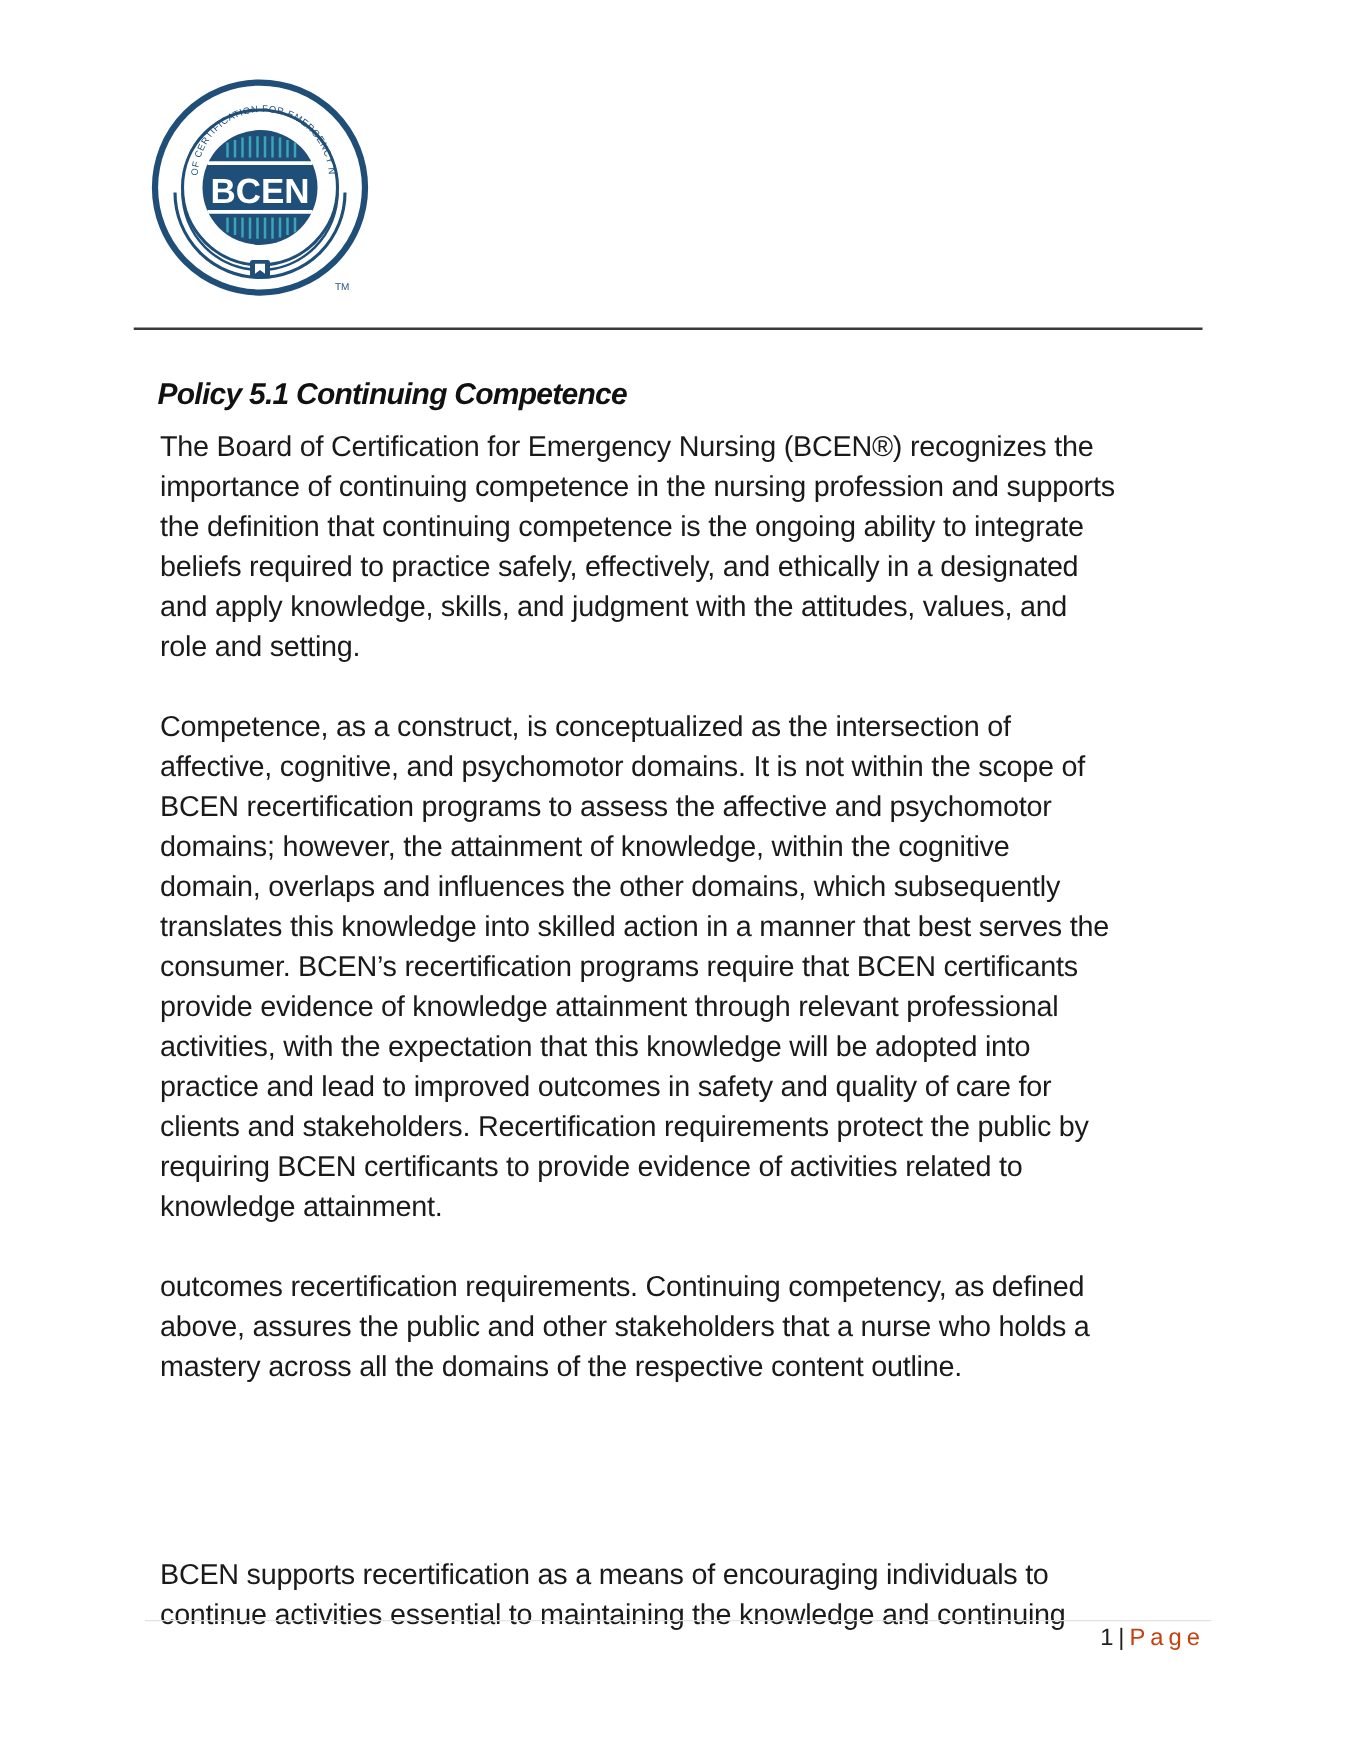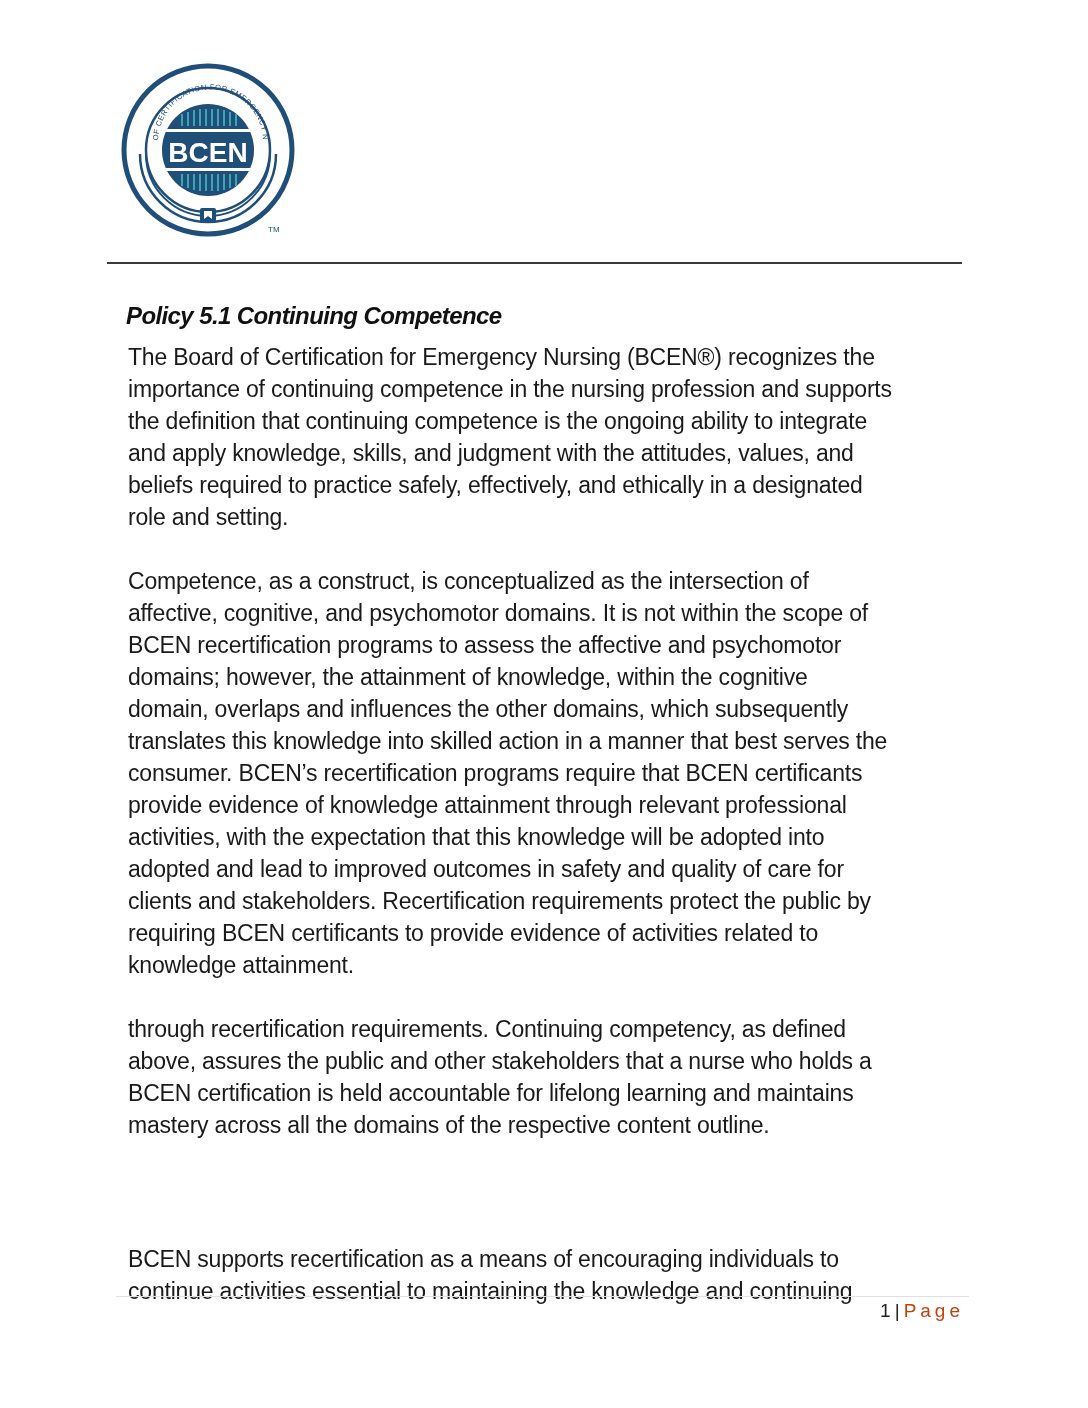--- a/index.html
+++ b/index.html
@@ -65,45 +65,44 @@
 </svg>
 
 <div class="rule"></div>
 
 <h1 class="title">Policy 5.1 Continuing Competence</h1>
 
 <p class="para" style="top:341px">
   <span class="line">The Board of Certification for Emergency Nursing (BCEN®) recognizes the</span>
   <span class="line">importance of continuing competence in the nursing profession and supports</span>
   <span class="line">the definition that continuing competence is the ongoing ability to integrate</span>
+  <span class="line">beliefs required to practice safely, effectively, and ethically in a designated</span>
   <span class="line">and apply knowledge, skills, and judgment with the attitudes, values, and</span>
-  <span class="line">beliefs required to practice safely, effectively, and ethically in a designated</span>
   <span class="line">role and setting.</span>
 </p>
 
 <p class="para" style="top:565px">
   <span class="line">Competence, as a construct, is conceptualized as the intersection of</span>
   <span class="line">affective, cognitive, and psychomotor domains. It is not within the scope of</span>
   <span class="line">BCEN recertification programs to assess the affective and psychomotor</span>
   <span class="line">domains; however, the attainment of knowledge, within the cognitive</span>
   <span class="line">domain, overlaps and influences the other domains, which subsequently</span>
   <span class="line">translates this knowledge into skilled action in a manner that best serves the</span>
   <span class="line">consumer. BCEN’s recertification programs require that BCEN certificants</span>
   <span class="line">provide evidence of knowledge attainment through relevant professional</span>
   <span class="line">activities, with the expectation that this knowledge will be adopted into</span>
-  <span class="line">adopted and lead to improved outcomes in safety and quality of care for</span>
+  <span class="line">practice and lead to improved outcomes in safety and quality of care for</span>
   <span class="line">clients and stakeholders. Recertification requirements protect the public by</span>
   <span class="line">requiring BCEN certificants to provide evidence of activities related to</span>
   <span class="line">knowledge attainment.</span>
 </p>
 
 <p class="para" style="top:1013px">
-  <span class="line">through recertification requirements. Continuing competency, as defined</span>
+  <span class="line">outcomes recertification requirements. Continuing competency, as defined</span>
   <span class="line">above, assures the public and other stakeholders that a nurse who holds a</span>
-  <span class="line">BCEN certification is held accountable for lifelong learning and maintains</span>
   <span class="line">mastery across all the domains of the respective content outline.</span>
 </p>
 
 <p class="para" style="top:1243px">
   <span class="line">BCEN supports recertification as a means of encouraging individuals to</span>
   <span class="line">continue activities essential to maintaining the knowledge and continuing</span>
 </p>
 
 <div class="footer-rule"></div>
 <div class="footer">

